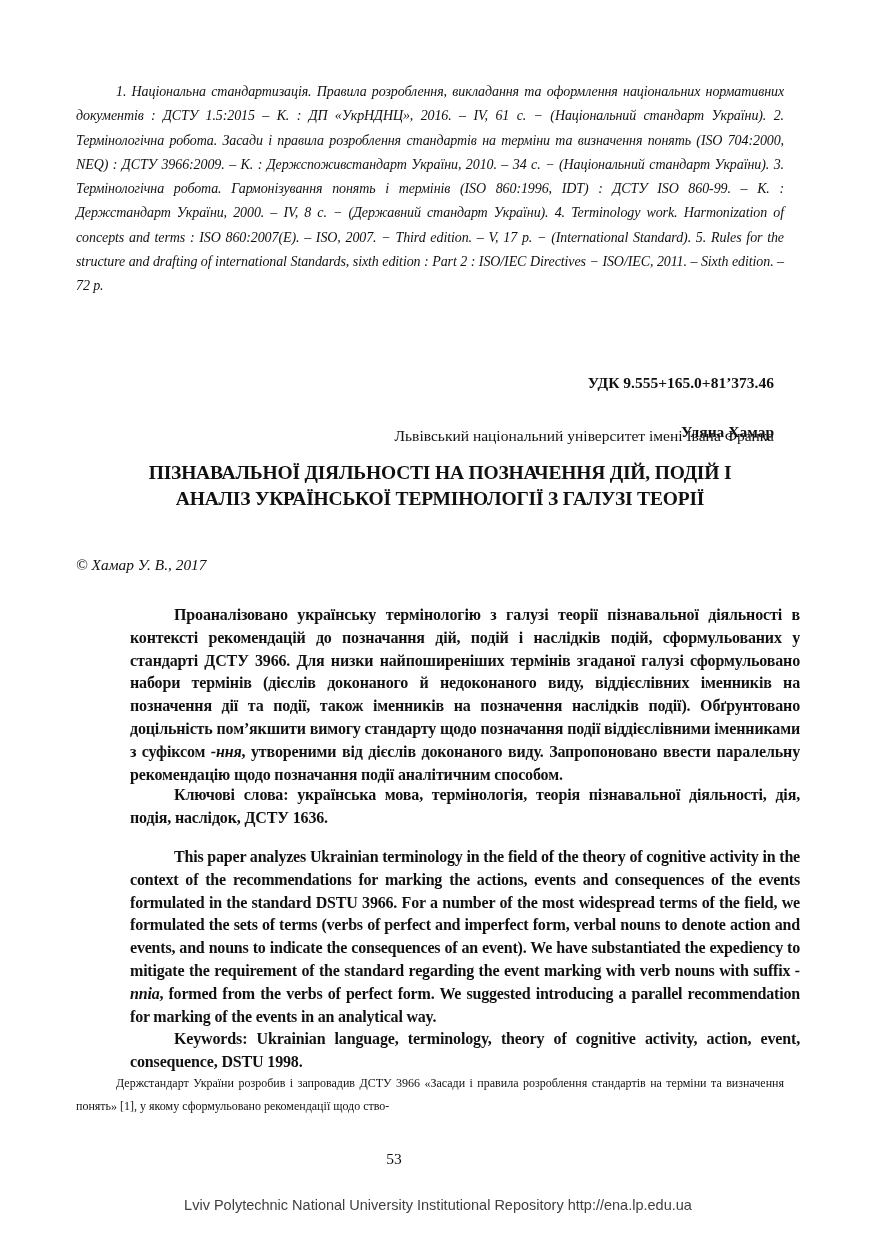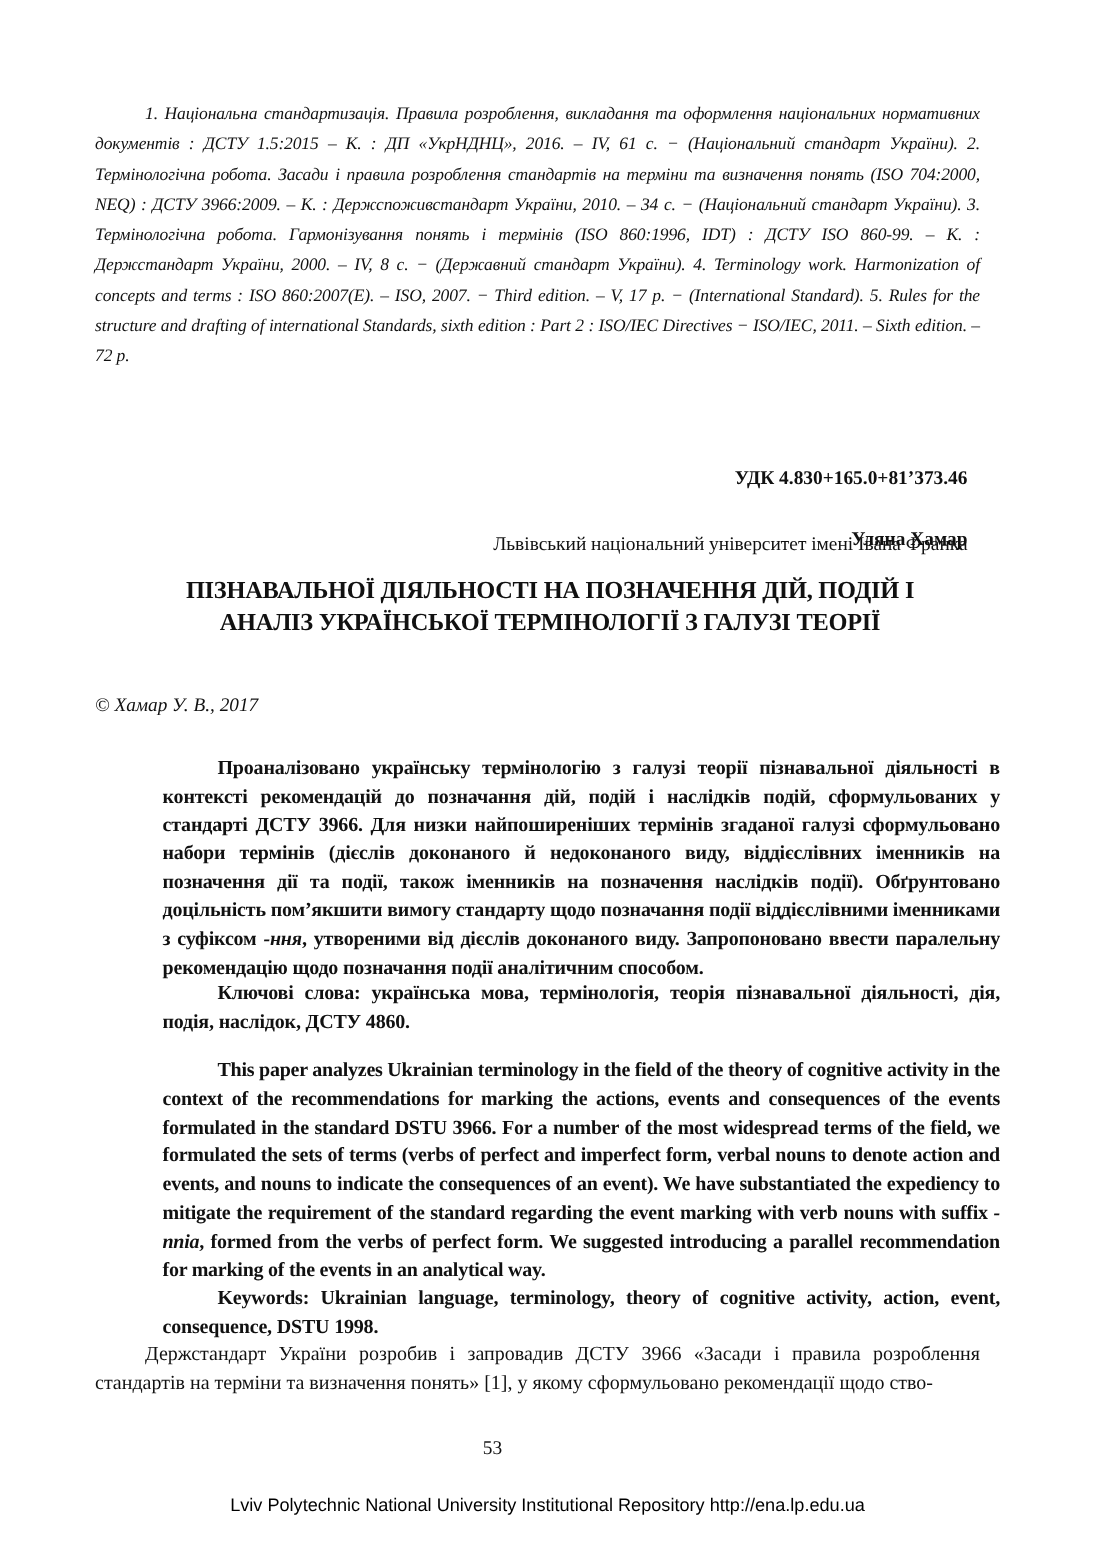--- a/index.html
+++ b/index.html
@@ -84,65 +84,65 @@
     }
     .abstract em { font-style: italic; }
     .kw-uk { top: 768px; }
     .abstract-en { top: 830px; letter-spacing: -0.2px; }
     .kw-en { top: 1012px; }
     .body-text {
       position: absolute;
       left: 76px;
       top: 1072px;
       width: 708px;
-      font-size: 16px;
+      font-size: 12px;
       line-height: 23px;
       text-align: justify;
       text-indent: 40px;
     }
     .page-number {
       position: absolute;
       left: 0;
       width: 788px;
       top: 1150px;
       text-align: center;
       font-size: 15.5px;
     }
     .repository {
       position: absolute;
       left: 0;
       width: 876px;
       top: 1197px;
       text-align: center;
       font-family: "Liberation Sans", "DejaVu Sans", sans-serif;
       font-size: 14.5px;
-      color: #000000;
+      color: #404040;
     }
   </style>
 </head>
 <body>
 
 <div class="refs">
   <span>1. Національна стандартизація. Правила розроблення, викладання та оформлення національних нормативних документів : ДСТУ 1.5:2015 – К. : ДП «УкрНДНЦ», 2016. – IV, 61 с. − (Національний стандарт України). 2. Термінологічна робота. Засади і правила розроблення стандартів на терміни та визначення понять (ISO 704:2000, NEQ) : ДСТУ 3966:2009. – К. : Держспоживстандарт України, 2010. – 34 с. − (Національний стандарт України). 3. Термінологічна робота. Гармонізування понять і термінів (ISO 860:1996, IDT) : ДСТУ ISO 860-99. – К. : Держстандарт України, 2000. – IV, 8 с. − (Державний стандарт України). 4. Terminology work. Harmonization of concepts and terms : ISO 860:2007(E). – ISO, 2007. − Third edition. – V, 17 p. − (International Standard). 5. Rules for the structure and drafting of international Standards, sixth edition : Part 2 : ISO/IEC Directives − ISO/IEC, 2011. – Sixth edition. – 72 p.</span>
 </div>
 
-<div class="udc">УДК 4.830+165.0+81’373.46</div>
+<div class="udc">УДК 9.555+165.0+81’373.46</div>
 <div class="author">Уляна Хамар</div>
 <div class="affiliation">Львівський національний університет імені Івана Франка</div>
 
 <div class="title">
   <div>ПІЗНАВАЛЬНОЇ ДІЯЛЬНОСТІ НА ПОЗНАЧЕННЯ ДІЙ, ПОДІЙ І</div>
   <div>АНАЛІЗ УКРАЇНСЬКОЇ ТЕРМІНОЛОГІЇ З ГАЛУЗІ ТЕОРІЇ</div>
 </div>
 
 <div class="copyright">© Хамар У. В., 2017</div>
 
 <p class="abstract"><span>Проаналізовано українську термінологію з галузі теорії пізнавальної діяльності в контексті рекомендацій до позначання дій, подій і наслідків подій, сформульованих у стандарті ДСТУ 3966. Для низки найпоширеніших термінів згаданої галузі сформульовано набори термінів (дієслів доконаного й недоконаного виду, віддієслівних іменників на позначення дії та події, також іменників на позначення наслідків події). Обґрунтовано доцільність пом’якшити вимогу стандарту щодо позначання події віддієслівними іменниками з суфіксом </span><em>-ння</em><span>, утвореними від дієслів доконаного виду. Запропоновано ввести паралельну рекомендацію щодо позначання події аналітичним способом.</span></p>
 
-<p class="abstract kw-uk">Ключові слова: українська мова, термінологія, теорія пізнавальної діяльності, дія, подія, наслідок, ДСТУ 4860.</p>
+<p class="abstract kw-uk">Ключові слова: українська мова, термінологія, теорія пізнавальної діяльності, дія, подія, наслідок, ДСТУ 1636.</p>
 
 <p class="abstract abstract-en"><span>This paper analyzes Ukrainian terminology in the field of the theory of cognitive activity in the context of the recommendations for marking the actions, events and consequences of the events formulated in the standard DSTU 3966. For a number of the most widespread terms of the field, we formulated the sets of terms (verbs of perfect and imperfect form, verbal nouns to denote action and events, and nouns to indicate the consequences of an event). We have substantiated the expediency to mitigate the requirement of the standard regarding the event marking with verb nouns with suffix </span><em>-nnia</em><span>, formed from the verbs of perfect form. We suggested introducing a parallel recommendation for marking of the events in an analytical way.</span></p>
 
 <p class="abstract kw-en">Keywords: Ukrainian language, terminology, theory of cognitive activity, action, event, consequence, DSTU 1998.</p>
 
 <div class="body-text">Держстандарт України розробив і запровадив ДСТУ 3966 «Засади і правила розроблення стандартів на терміни та визначення понять» [1], у якому сформульовано рекомендації щодо ство-</div>
 
 <div class="page-number">53</div>
 
 <div class="repository">Lviv Polytechnic National University Institutional Repository http://ena.lp.edu.ua</div>

